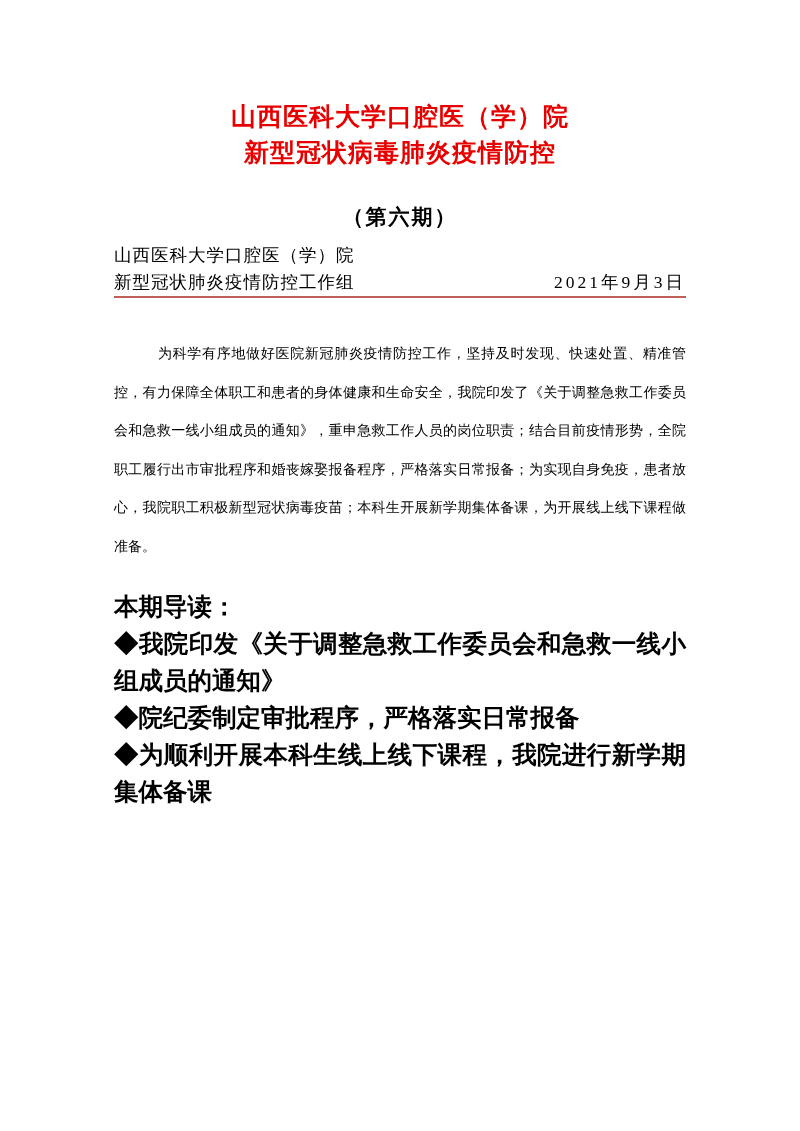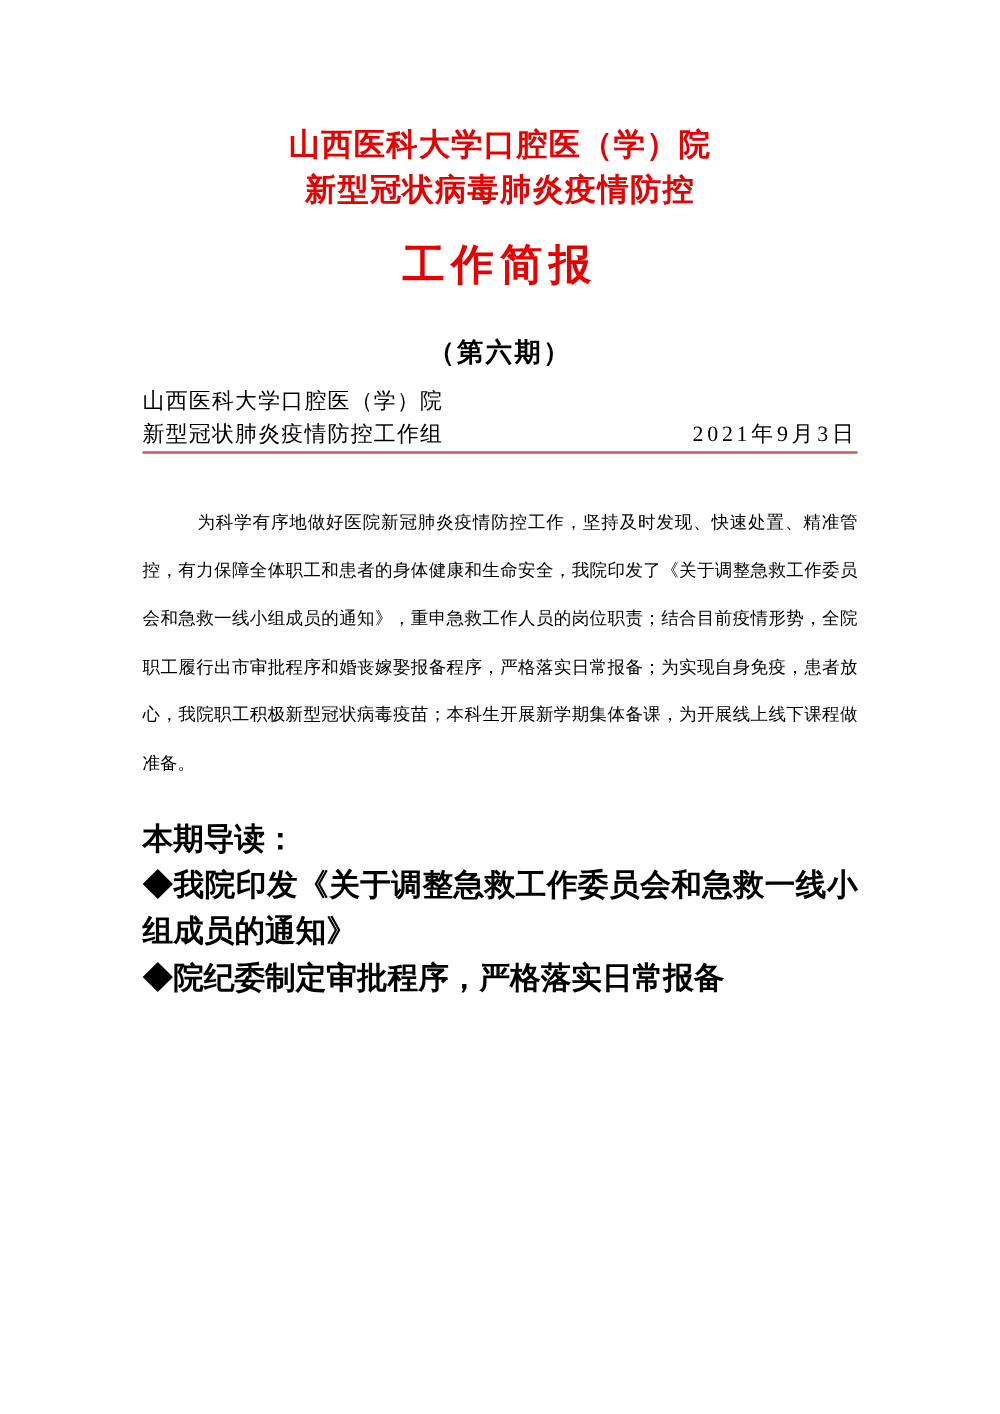--- a/index.html
+++ b/index.html
@@ -86,21 +86,20 @@
 </style>
 </head>
 <body>
 
 <div class="page">
 
   <div class="doc-title" style="color: rgb(232, 0, 0);">山西医科大学口腔医（学）院</div>
 
   <div class="doc-title" style="color: rgb(232, 0, 0);">新型冠状病毒肺炎疫情防控</div>
 
-  <div class="bulletin-title" style="color: rgb(232, 0, 0);">工作简报</div>
 
   <div class="issue">（第六期）</div>
 
   <div class="masthead">
     <div class="masthead-line1">山西医科大学口腔医（学）院</div>
     <div class="masthead-line2" style="border-bottom-color: rgb(191, 95, 90); gap: 22px;">
       <span>新型冠状肺炎疫情防控工作组</span>
       <span class="masthead-date">2021年9月3日</span>
     </div>
   </div>
@@ -112,19 +111,22 @@
 
     <div class="digest-item">
       <span class="bullet">◆</span><span>我院印发《关于调整急救工作委员会和急救一线小组成员的通知》</span>
     </div>
 
     <div class="digest-item">
       <span class="bullet">◆</span><span>院纪委制定审批程序，严格落实日常报备</span>
     </div>
 
 
+    <div class="digest-item">
+      <span class="bullet">◆</span><span>为顺利开展本科生线上线下课程，我院进行新学期集体备课</span>
+    </div>
   </div>
 
   <div class="page-footer">
     <span>1</span>
   </div>
 
 </div>
 
 </body></html>

